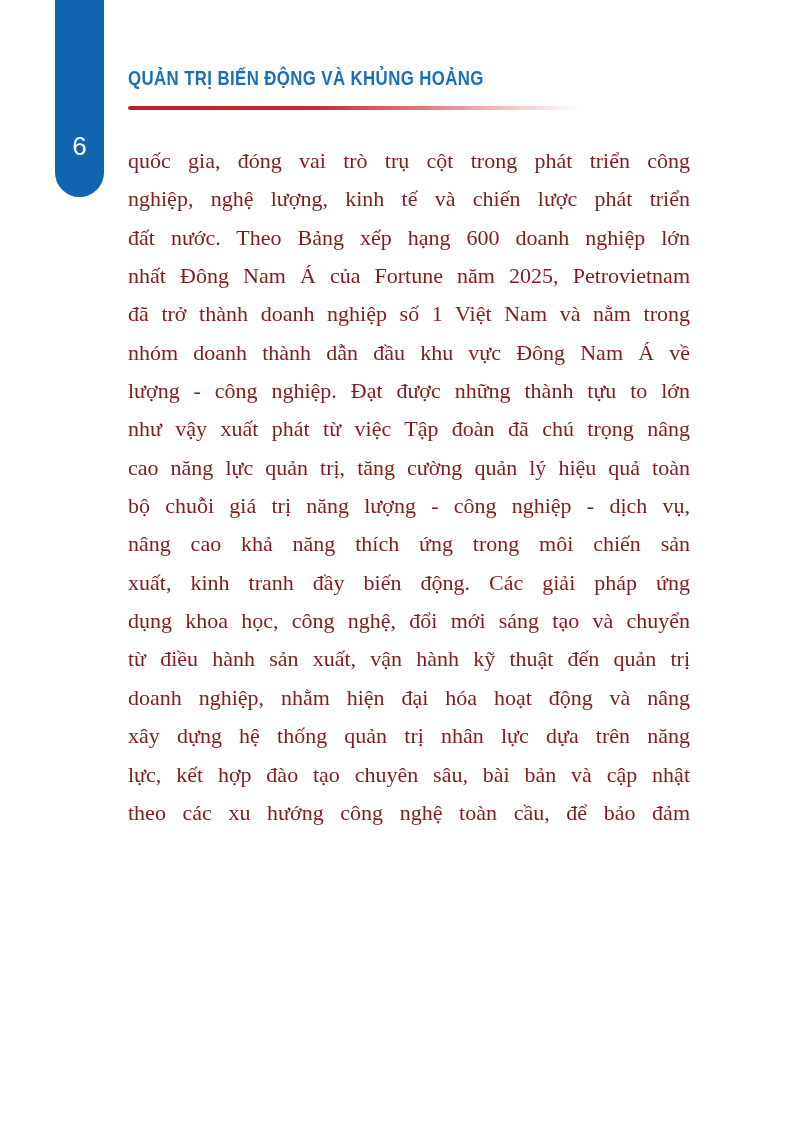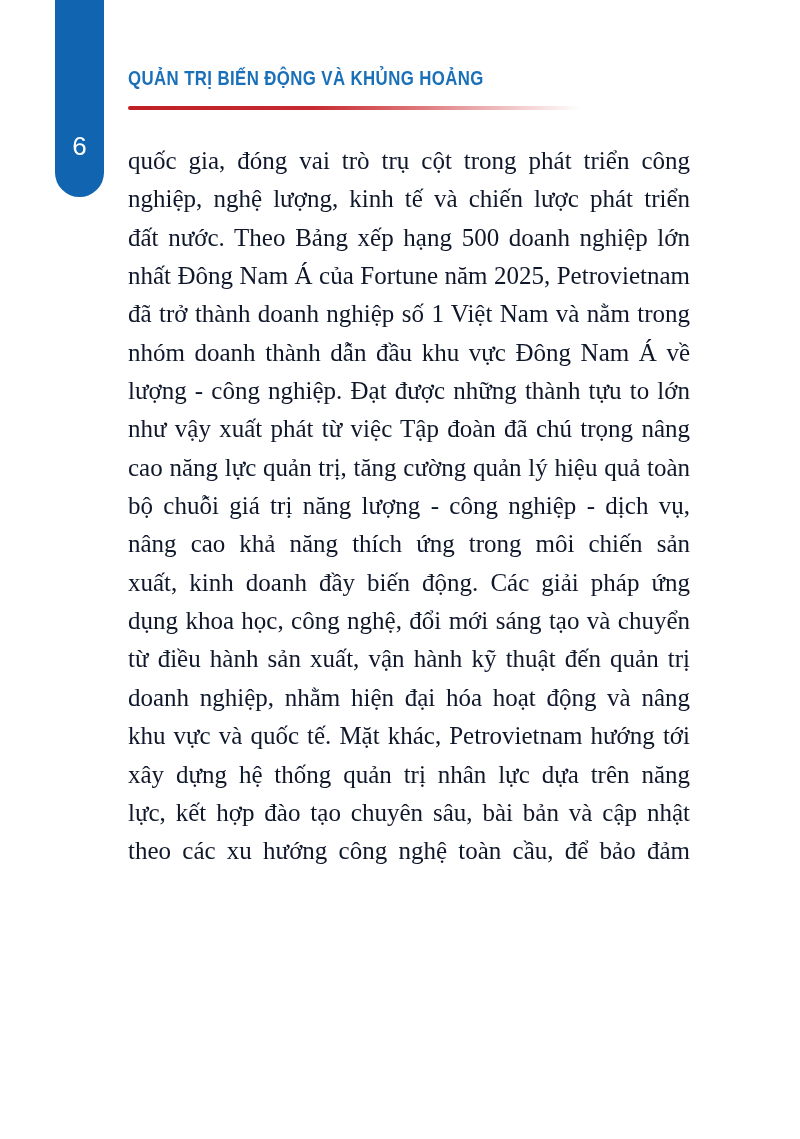--- a/index.html
+++ b/index.html
@@ -66,22 +66,22 @@
       #dd7377 62%,
       #f0c3c5 82%,
       rgba(255,255,255,0) 98%);
   }
   
   .body-text {
     position: absolute;
     left: 128px;
     top: 142px;
     width: 562px;
-    color: #0f172a;
-    font-size: 25px;
+    color: #7f1d1d;
+    font-size: 22px;
   }
   .body-text .line {
     height: 38.35px;
     line-height: 38.35px;
     white-space: nowrap;
     text-align: justify;
     text-align-last: justify;
     overflow: visible;
   }
 </style>
@@ -97,32 +97,31 @@
   <div class="running-header">
     <span class="title">QUẢN TRỊ BIẾN ĐỘNG VÀ KHỦNG HOẢNG</span>
   </div>
 
   <div class="header-rule"></div>
 
   <div class="body-text">
 
   <div class="line">quốc gia, đóng vai trò trụ cột trong phát triển công</div>
       <div class="line">nghiệp, nghệ lượng, kinh tế và chiến lược phát triển</div>
-      <div class="line">đất nước. Theo Bảng xếp hạng 500 doanh nghiệp lớn</div>
+      <div class="line">đất nước. Theo Bảng xếp hạng 600 doanh nghiệp lớn</div>
       <div class="line">nhất Đông Nam Á của Fortune năm 2025, Petrovietnam</div>
       <div class="line">đã trở thành doanh nghiệp số 1 Việt Nam và nằm trong</div>
       <div class="line">nhóm doanh thành dẫn đầu khu vực Đông Nam Á về</div>
       <div class="line">lượng - công nghiệp. Đạt được những thành tựu to lớn</div>
       <div class="line">như vậy xuất phát từ việc Tập đoàn đã chú trọng nâng</div>
       <div class="line">cao năng lực quản trị, tăng cường quản lý hiệu quả toàn</div>
       <div class="line">bộ chuỗi giá trị năng lượng - công nghiệp - dịch vụ,</div>
       <div class="line">nâng cao khả năng thích ứng trong môi chiến sản</div>
-      <div class="line">xuất, kinh doanh đầy biến động. Các giải pháp ứng</div>
+      <div class="line">xuất, kinh tranh đầy biến động. Các giải pháp ứng</div>
       <div class="line">dụng khoa học, công nghệ, đổi mới sáng tạo và chuyển</div>
       <div class="line">từ điều hành sản xuất, vận hành kỹ thuật đến quản trị</div>
       <div class="line">doanh nghiệp, nhằm hiện đại hóa hoạt động và nâng</div>
-      <div class="line">khu vực và quốc tế. Mặt khác, Petrovietnam hướng tới</div>
       <div class="line">xây dựng hệ thống quản trị nhân lực dựa trên năng</div>
       <div class="line">lực, kết hợp đào tạo chuyên sâu, bài bản và cập nhật</div>
       <div class="line">theo các xu hướng công nghệ toàn cầu, để bảo đảm</div>
     </div>
 
 </div>
 
 </body></html>

